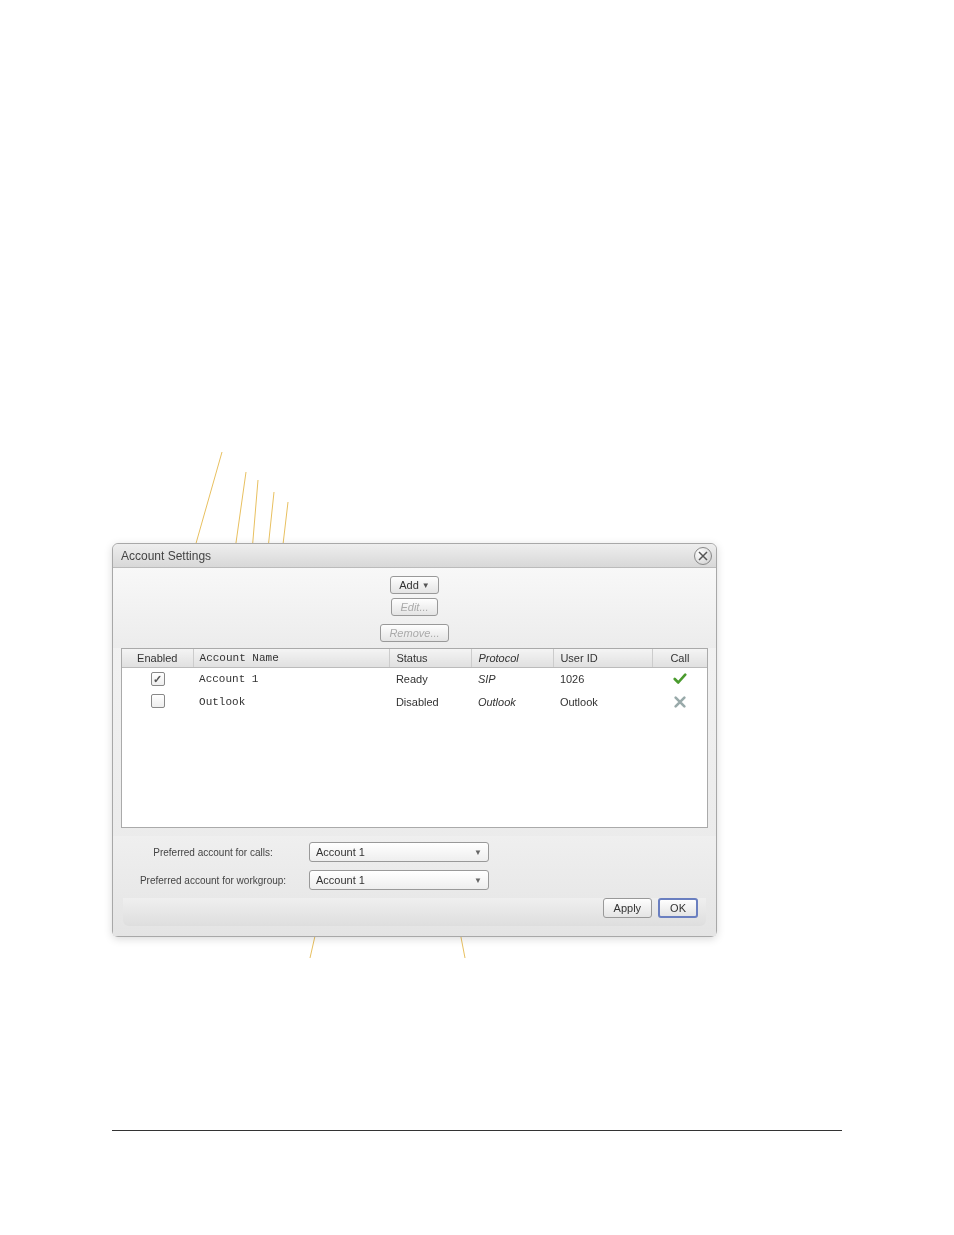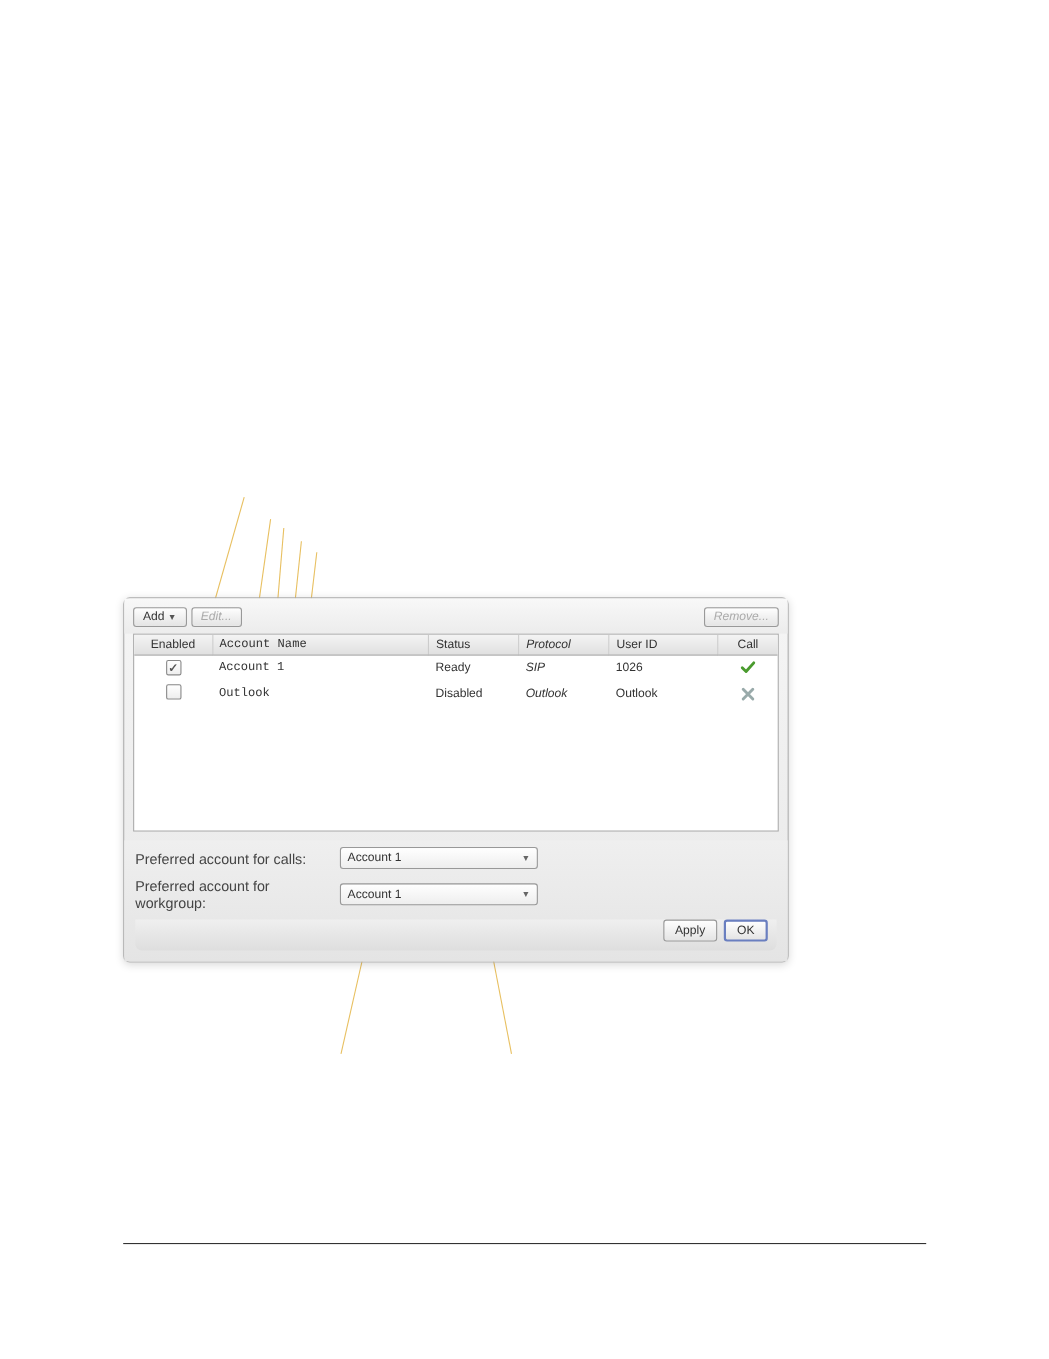--- a/index.html
+++ b/index.html
@@ -50,20 +50,21 @@
     justify-content: center;
     cursor: pointer;
   }
   .close-btn svg { width: 10px; height: 10px; }
   .toolbar {
     padding: 8px 8px 6px 8px;
     display: flex;
     gap: 4px;
     align-items: center;
     background: linear-gradient(#f8f8f8, #ececec);
+    flex-direction: column;
   }
   .btn {
     font-size: 11px;
     padding: 2px 8px;
     border: 1px solid #999;
     border-radius: 3px;
     background: linear-gradient(#fefefe, #e4e4e4);
     cursor: pointer;
     color: #333;
     display: inline-flex;
@@ -128,22 +129,22 @@
     background: linear-gradient(#efefef, #e4e4e4);
   }
   .pref-row {
     display: flex;
     align-items: center;
     gap: 6px;
     margin-bottom: 8px;
   }
   .pref-label {
     width: 180px;
-    text-align: left;
-    font-size: 13px;
+    text-align: center;
+    font-size: 10px;
     color: #444;
   }
   .dropdown {
     width: 180px;
     height: 20px;
     border: 1px solid #999;
     border-radius: 3px;
     background: linear-gradient(#fff, #eee);
     display: flex;
     align-items: center;
@@ -192,20 +193,28 @@
   <line x1="222" y1="452" x2="160" y2="670" stroke="#e8c060"></line>
   <line x1="246" y1="472" x2="218" y2="670" stroke="#e8c060"></line>
   <line x1="258" y1="480" x2="240" y2="695" stroke="#e8c060"></line>
   <line x1="274" y1="492" x2="250" y2="720" stroke="#e8c060"></line>
   <line x1="288" y1="502" x2="260" y2="740" stroke="#e8c060"></line>
   <line x1="330" y1="870" x2="310" y2="958" stroke="#e8c060"></line>
   <line x1="448" y1="870" x2="465" y2="958" stroke="#e8c060"></line>
 </svg>
 
 <div class="dialog">
+  <div class="titlebar">
+    <span class="titlebar-title">Account Settings</span>
+    <div class="close-btn">
+      <svg viewBox="0 0 10 10">
+          <path d="M1 1 L9 9 M9 1 L1 9" stroke="#555" stroke-width="1.5" fill="none"></path>
+        </svg>
+    </div>
+  </div>
 
   <div class="toolbar">
     <div class="btn">
       <span>Add</span>
       <span class="tri">▼</span>
     </div>
     <div class="btn disabled">
       <span>Edit...</span>
     </div>
     <div class="spacer"></div>

